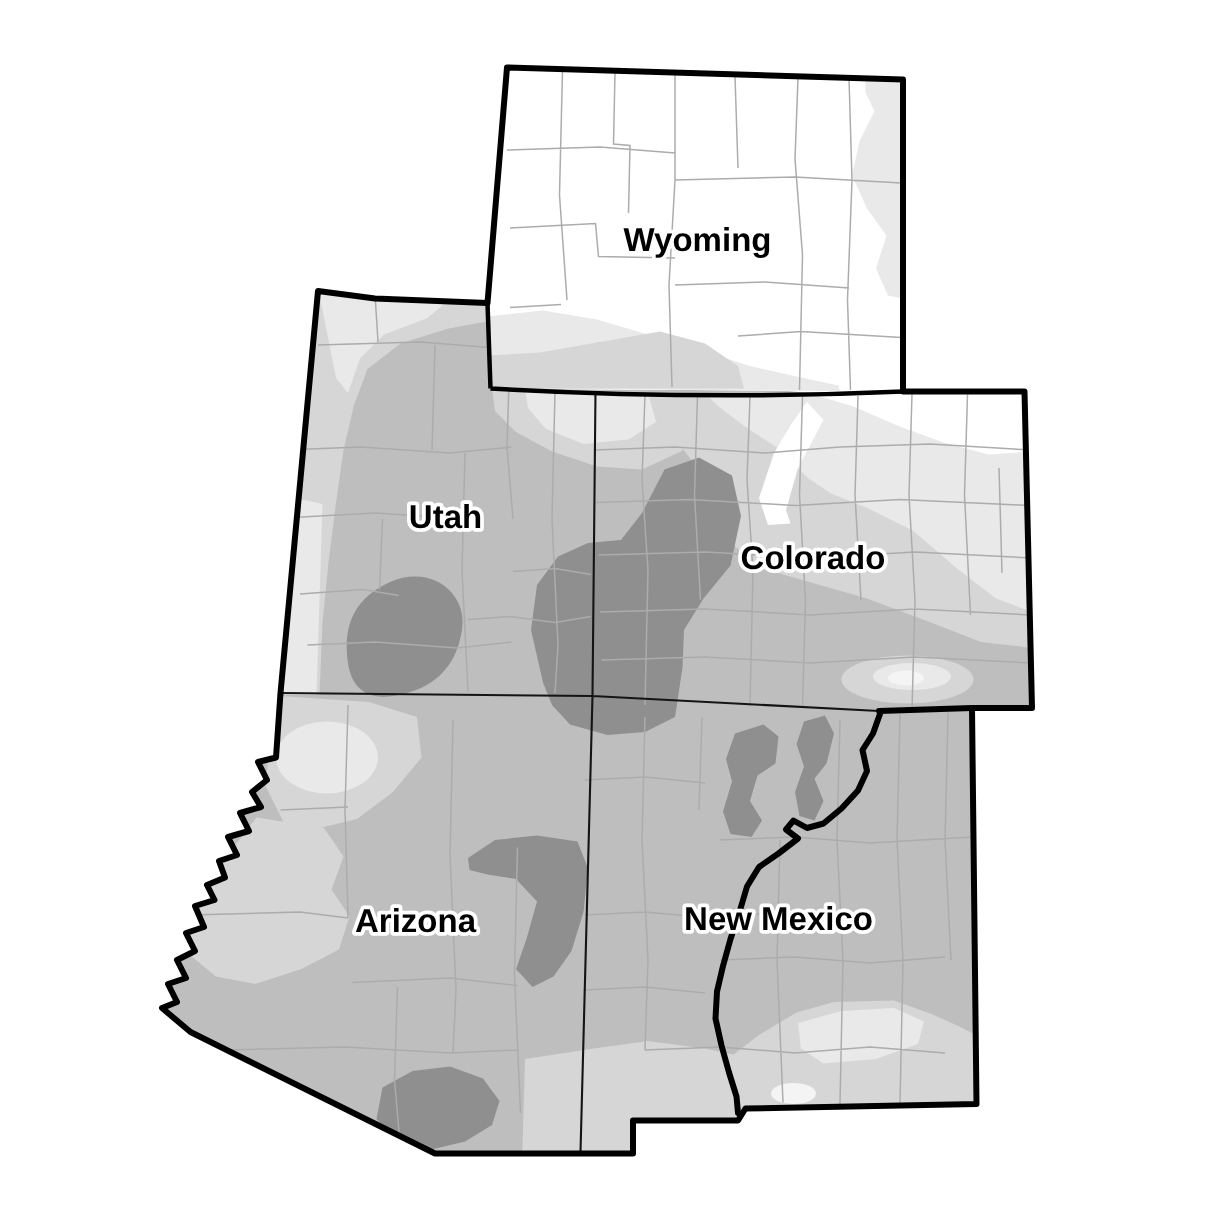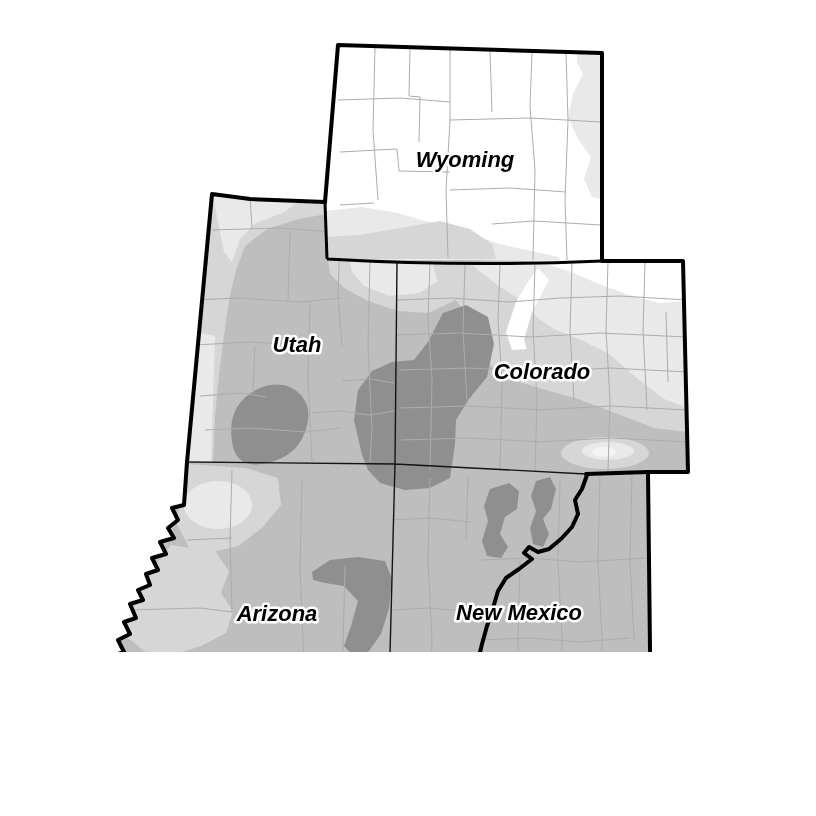--- a/index.html
+++ b/index.html
@@ -1,16 +1,16 @@
 <!DOCTYPE html>
 <html><head>
 <meta charset="utf-8">
 <style>
   html,body{margin:0;padding:0;background:#ffffff;}
-  .stage{position:relative;width:816px;height:652px;background:#737373;overflow:hidden;font-style:italic;}
+  .stage{position:relative;width:816px;height:816px;background:#737373;overflow:hidden;}
   svg{display:block;}
   .state-label{
     font-family:"Liberation Sans","DejaVu Sans",sans-serif;
     font-weight:bold;
     font-size:22px;
     fill:#000000;
     stroke:#ffffff;
     stroke-width:5px;
     paint-order:stroke;
     stroke-linejoin:round;

